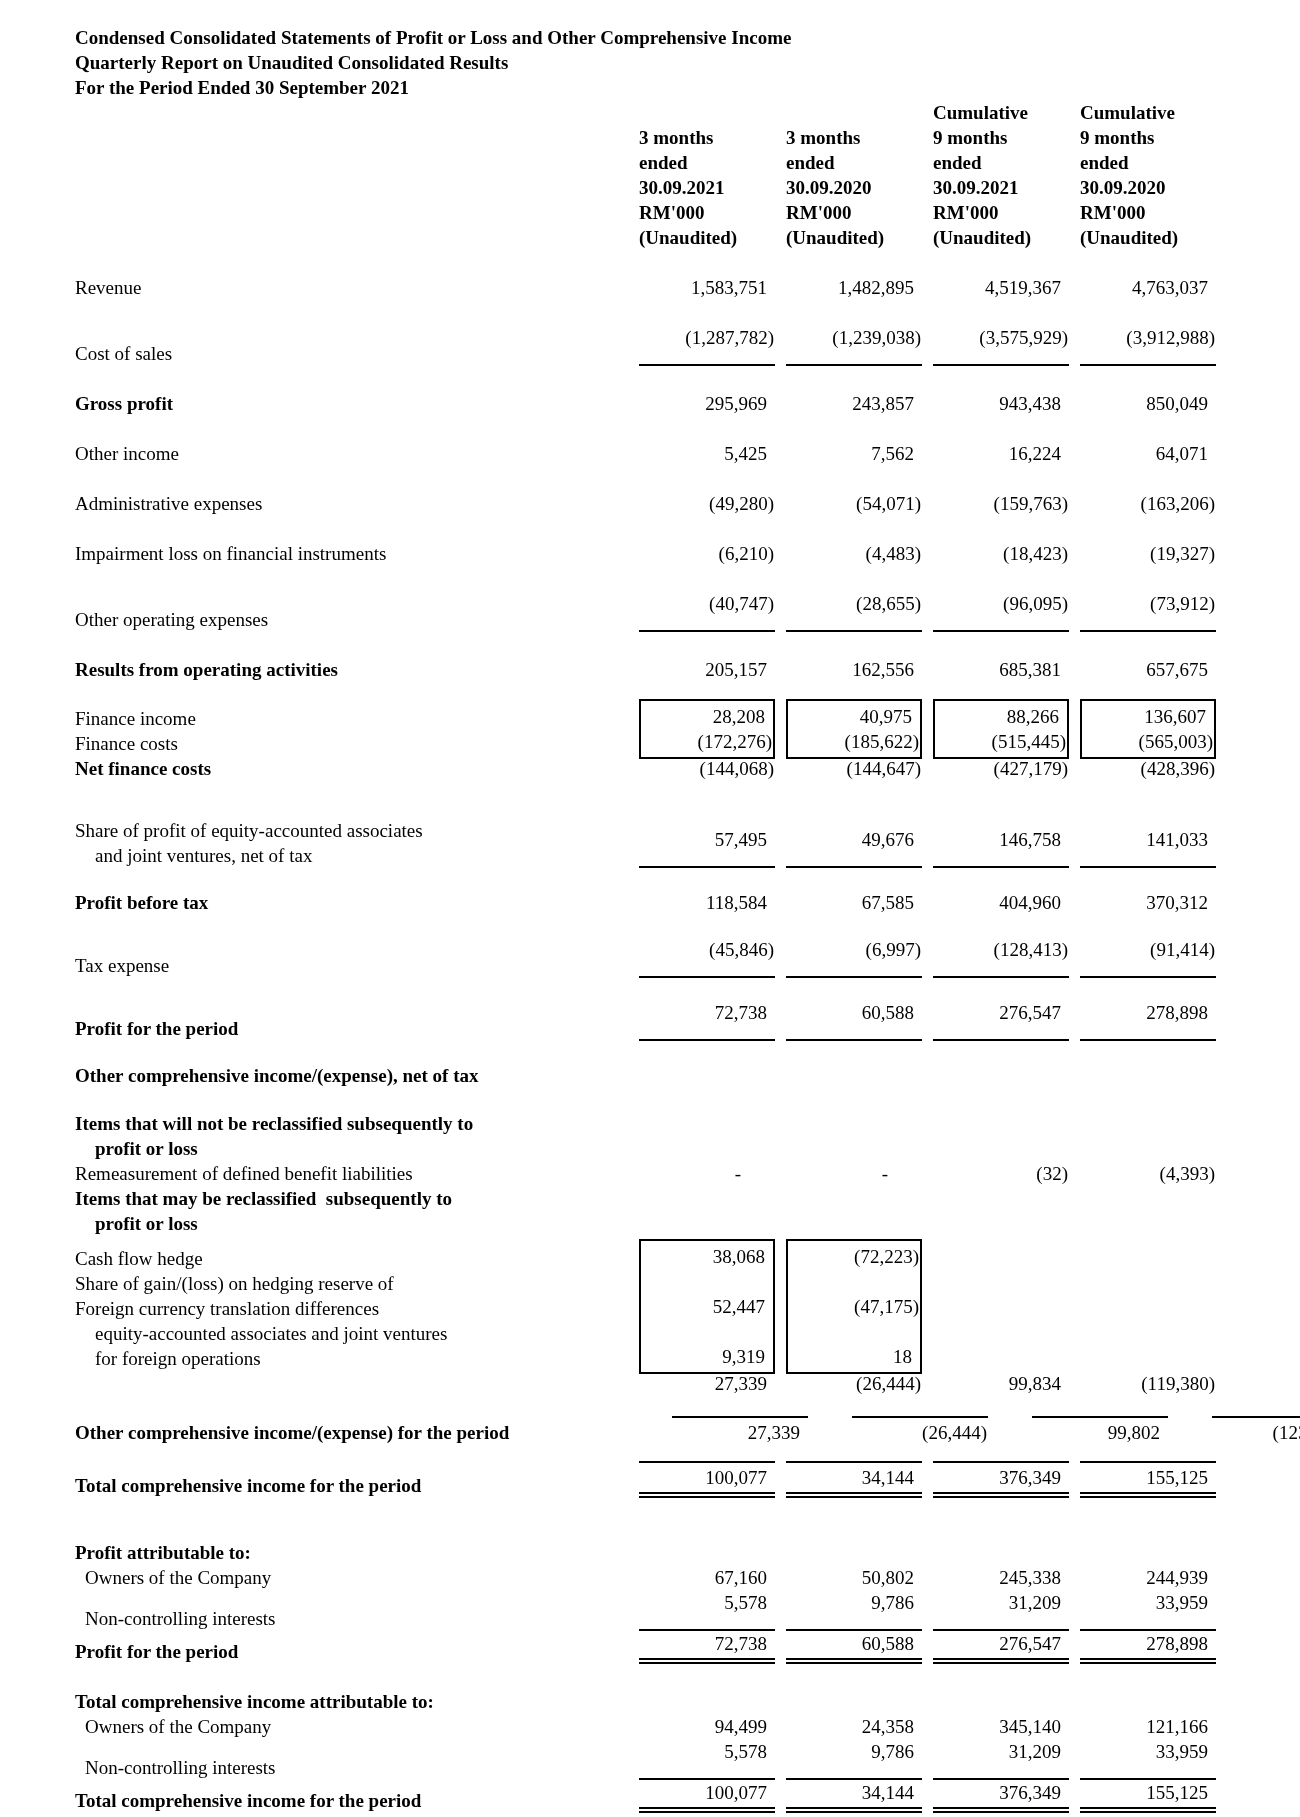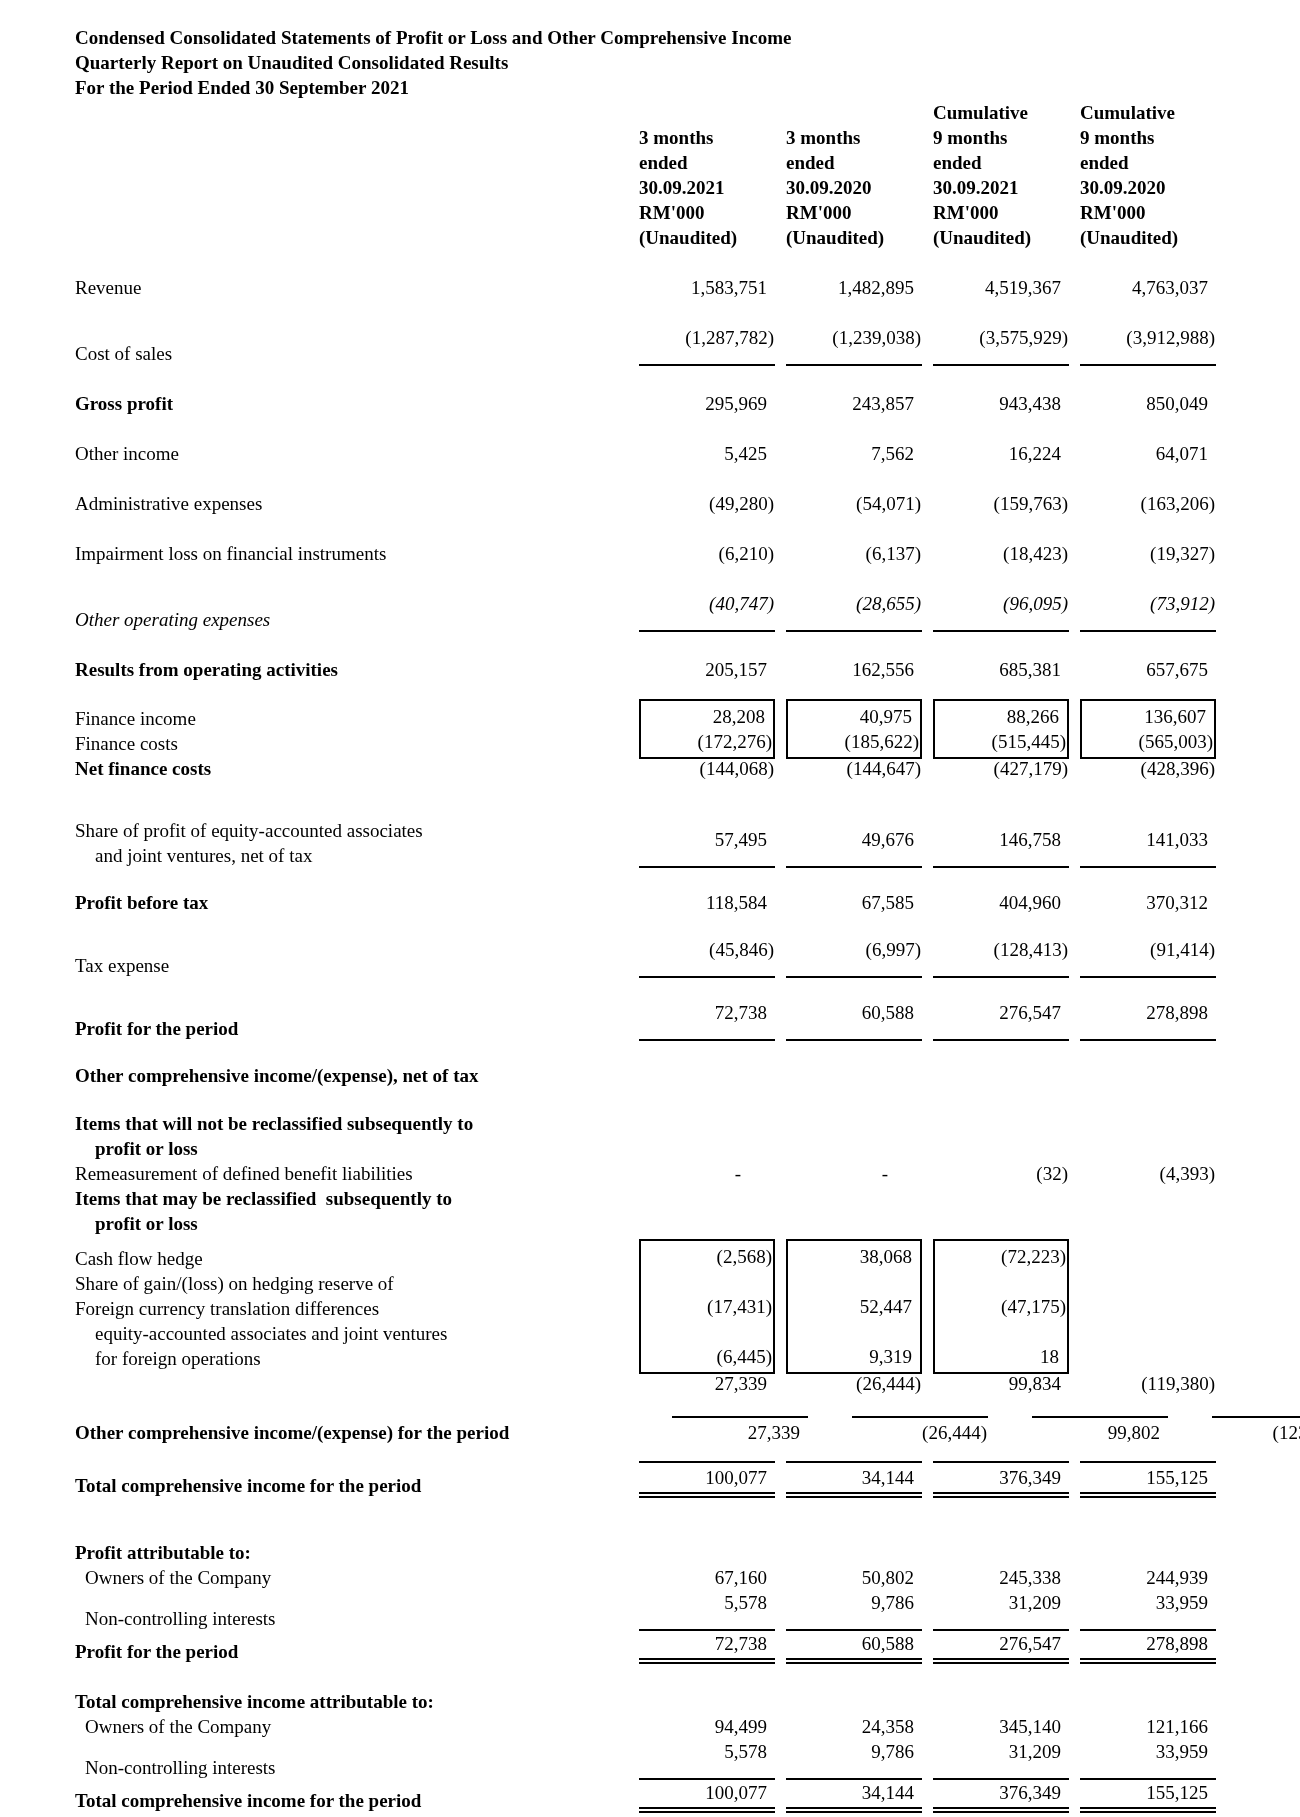--- a/index.html
+++ b/index.html
@@ -161,30 +161,30 @@
           </div>
         </div>
         <div class="row" style="margin-top: 25px;">
           <div class="lbl">
             <div>Impairment loss on financial instruments</div>
           </div>
           <div class="val">
             <div class="vline neg">(6,210)</div>
           </div>
           <div class="val">
-            <div class="vline neg">(6,137)</div>
+            <div class="vline neg">(4,483)</div>
           </div>
           <div class="val">
             <div class="vline neg">(18,423)</div>
           </div>
           <div class="val">
             <div class="vline neg">(19,327)</div>
           </div>
         </div>
-        <div class="row" style="margin-top: 25px; font-style: italic;">
+        <div class="row" style="margin-top: 25px;">
           <div class="lbl">
             <div>Other operating expenses</div>
           </div>
           <div class="val r-b">
             <div class="vline neg">(40,747)</div>
           </div>
           <div class="val r-b">
             <div class="vline neg">(28,655)</div>
           </div>
           <div class="val r-b">
@@ -377,29 +377,20 @@
           <div class="val"></div>
           <div class="val"></div>
         </div>
         <div class="row">
           <div class="lbl">
             <div>Cash flow hedge</div>
             <div>Share of gain/(loss) on hedging reserve of</div>
             <div>Foreign currency translation differences</div>
             <div style="padding-left: 20px;">equity-accounted associates and joint ventures</div>
             <div style="padding-left: 20px;">for foreign operations</div>
-          </div>
-          <div class="val boxcell">
-            <div class="box box3">
-              <div class="vline neg">(2,568)</div>
-              <div class="vline"></div>
-              <div class="vline neg">(17,431)</div>
-              <div class="vline"></div>
-              <div class="vline neg">(6,445)</div>
-            </div>
           </div>
           <div class="val boxcell">
             <div class="box box3">
               <div class="vline">38,068</div>
               <div class="vline"></div>
               <div class="vline">52,447</div>
               <div class="vline"></div>
               <div class="vline">9,319</div>
             </div>
           </div>

